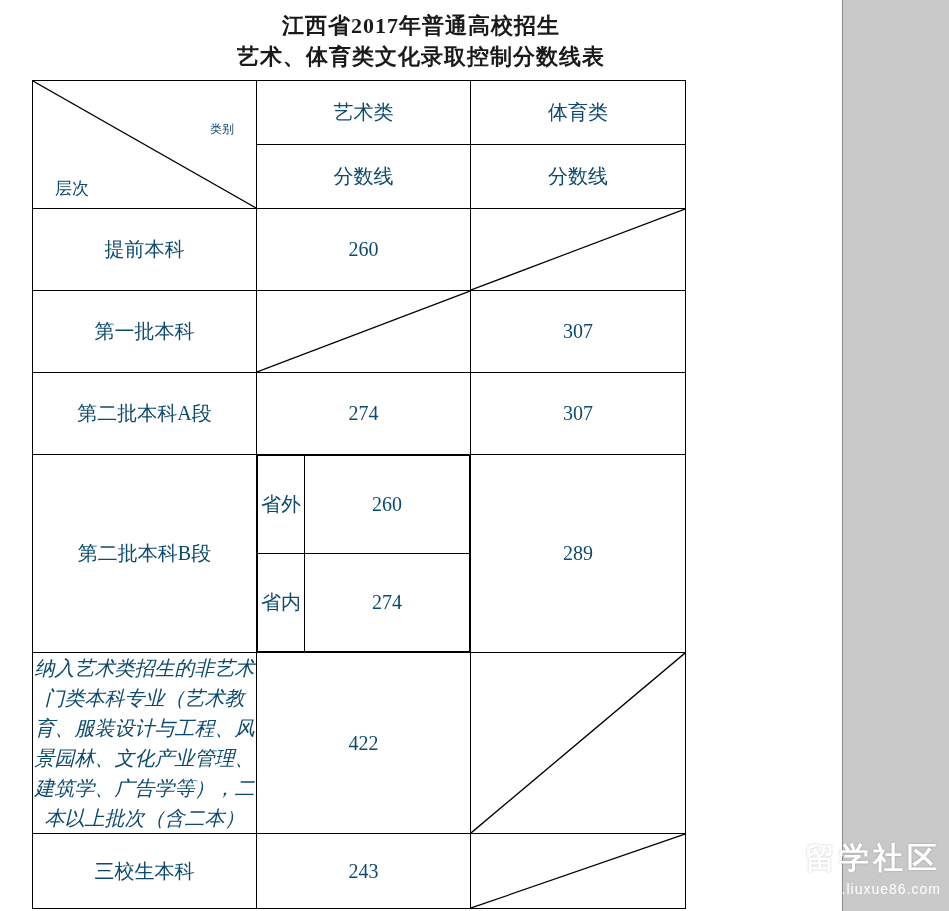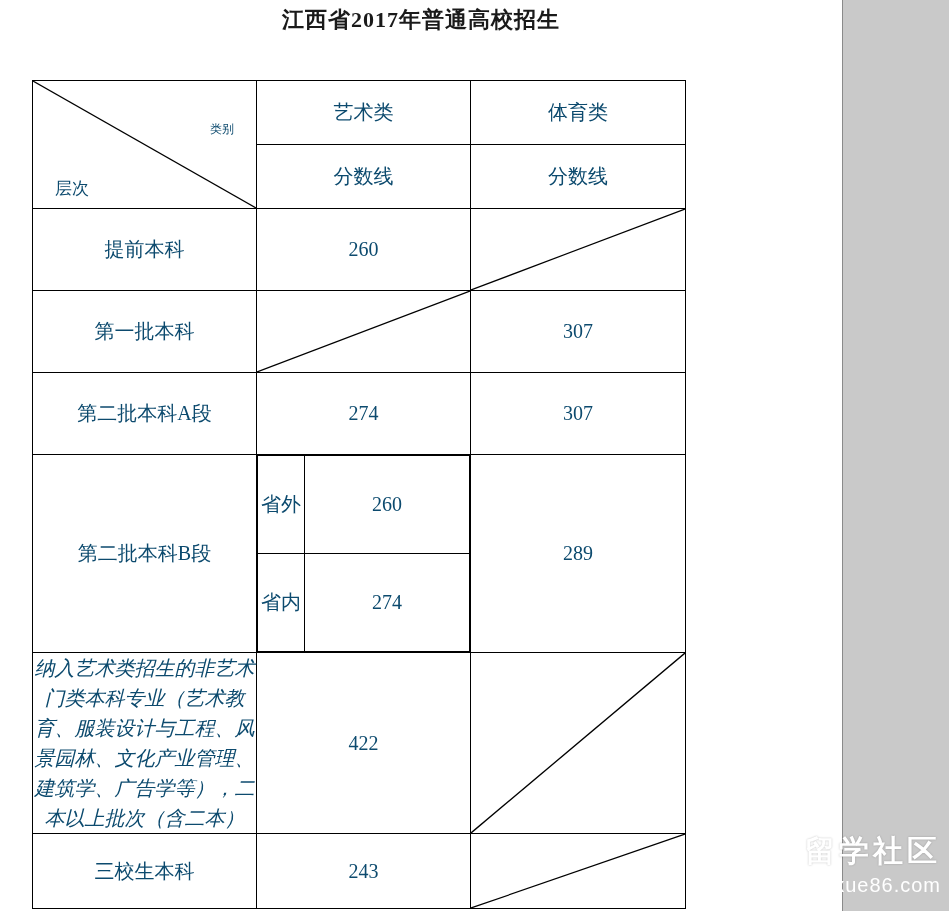--- a/index.html
+++ b/index.html
@@ -29,21 +29,21 @@
     left: 0;
     width: 843px;
     height: 911px;
     background: #ffffff;
     border-right: 1px solid #8a8a8a;
     box-sizing: border-box;
   }
   #title-block {
     width: 655px;
     margin: 0 auto;
-    padding-top: 4px;
+    padding-top: 10px;
     text-align: center;
     font-size: 22px;
     font-weight: bold;
     line-height: 1.42;
     color: #1a1a1a;
     letter-spacing: 1px;
   }
   #title-block .line {
     display: block;
   }
@@ -156,35 +156,36 @@
     user-select: none;
   }
   #watermark .wm-main {
     font-size: 30px;
     font-weight: bold;
     letter-spacing: 4px;
     text-shadow: 0 0 2px rgba(0,0,0,.25);
     font-family: "Liberation Sans", sans-serif;
   }
   #watermark .wm-sub {
-    font-size: 20px;
+    font-size: 14px;
     letter-spacing: 1px;
     font-family: "Liberation Sans", sans-serif;
     margin-top: 2px;
   }
 </style>
 </head>
 <body>
 
 <div id="right-gutter"></div>
 
 <div id="page">
 
   <div id="title-block">
     <span class="line">江西省2017年普通高校招生</span>
+    <span class="line">艺术、体育类文化录取控制分数线表</span>
   </div>
 
   <table id="sheet">
     <colgroup>
       <col class="lvl-col">
       <col class="art-col">
       <col class="sport-col">
     </colgroup>
     <tbody>
 

